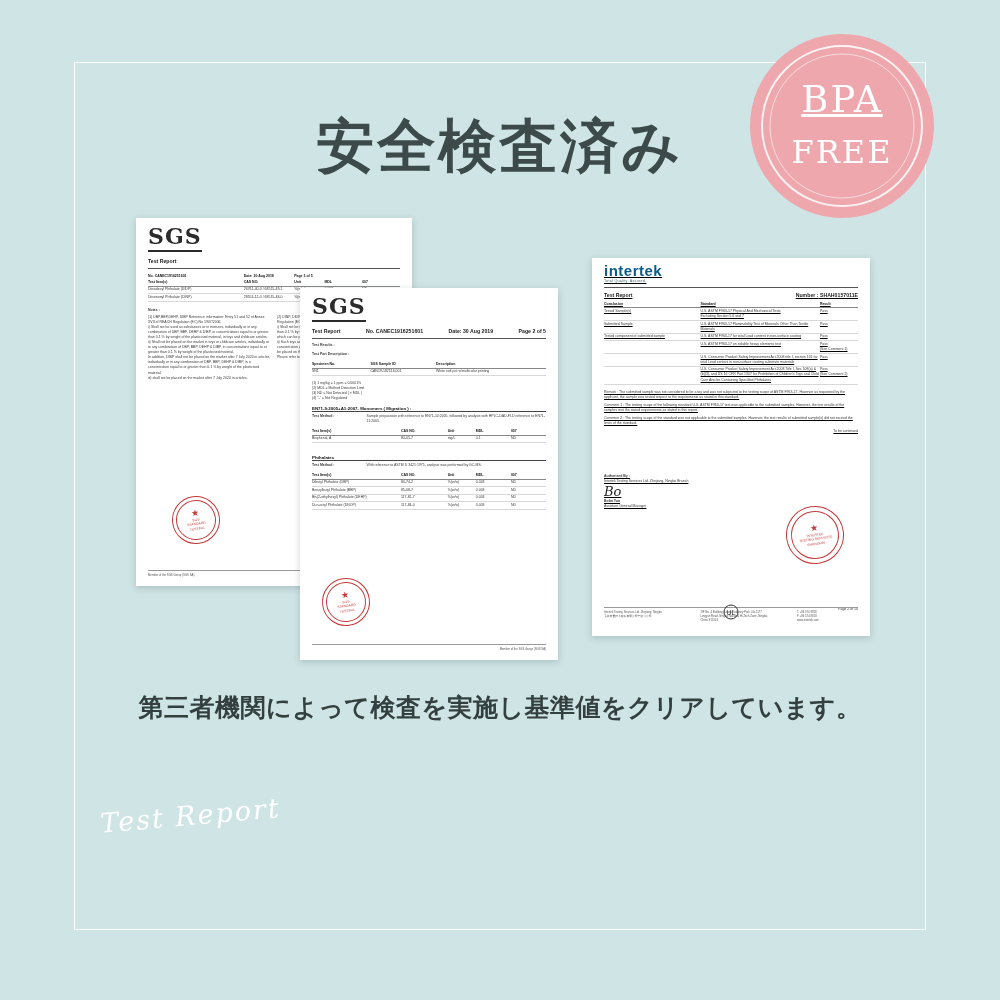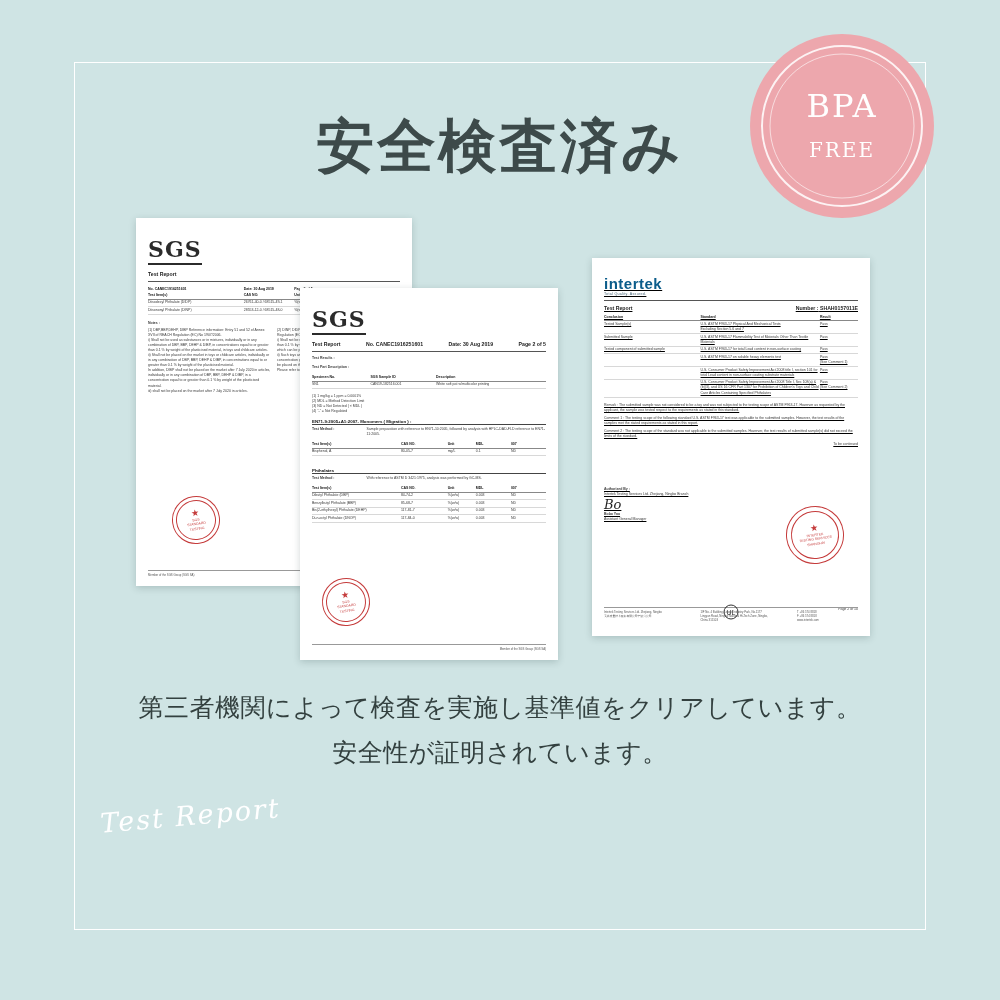--- a/index.html
+++ b/index.html
@@ -58,46 +58,47 @@
     width: 196px;
     height: 196px;
     display: flex;
     flex-direction: column;
     align-items: center;
     justify-content: center;
     color: #ffffff;
   }
   .badge-text .bpa {
     font-family: "DejaVu Serif", serif;
-    font-size: 32px;
+    font-size: 37px;
     letter-spacing: 2px;
     line-height: 1.05;
+    text-decoration: underline;
   }
   .badge-text .free {
     font-family: "DejaVu Serif", serif;
-    font-size: 20px;
+    font-size: 32px;
     letter-spacing: 2px;
     margin-top: 14px;
   }
   
   .doc {
     position: absolute;
     background: #ffffff;
     box-shadow: 0 2px 7px rgba(40,70,70,0.22);
     overflow: hidden;
   }
   .doc-1 { left: 136px; top: 218px; width: 276px; height: 368px; }
   .doc-3 { left: 592px; top: 258px; width: 278px; height: 378px; text-decoration: underline; }
   .doc-2 { left: 300px; top: 288px; width: 258px; height: 372px; z-index: 3; }
 
   .doc-inner {
     position: relative;
     width: 100%;
     height: 100%;
-    padding: 18px 12px;
+    padding: 5px 12px;
     box-sizing: border-box;
   }
   .sgs-logo {
     font-family: "DejaVu Serif", serif;
     font-weight: bold;
     font-size: 22px;
     letter-spacing: 1px;
     color: #2b2b2b;
     border-bottom: 2px solid #2b2b2b;
     display: inline-block;
@@ -215,20 +216,21 @@
     position: absolute;
     left: 0;
     top: 686px;
     width: 1000px;
     text-align: center;
     font-family: "DejaVu Sans", sans-serif;
     font-size: 25px;
     line-height: 1.78;
     color: #33403f;
     letter-spacing: 0.5px;
+    font-weight: bold;
   }
   .script {
     position: absolute;
     left: 100px;
     top: 800px;
     font-family: "DejaVu Serif", serif;
     font-style: italic;
     font-size: 27px;
     color: #ffffff;
     letter-spacing: 2px;
@@ -515,16 +517,15 @@
       <div class="footer-bar">
         <div style="width:100%;text-align:right">Member of the SGS Group (SGS SA)</div>
       </div>
     </div>
   </div>
 
   <div class="script">Test Report</div>
 
   <div class="body-copy">
     <div>第三者機関によって検査を実施し基準値をクリアしています。</div>
-    <div>安全性が証明されています。</div>
   </div>
 
 </div>
 
 </body></html>

